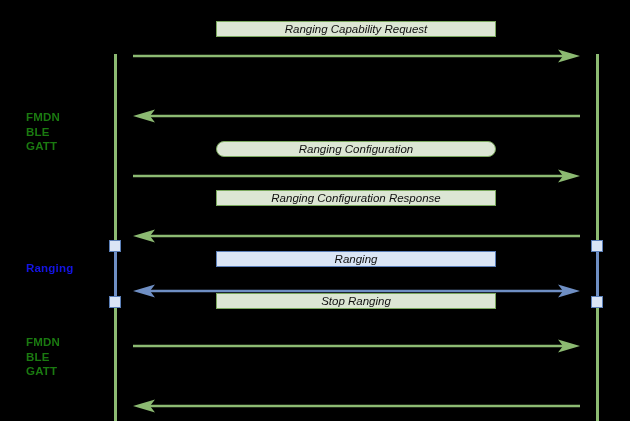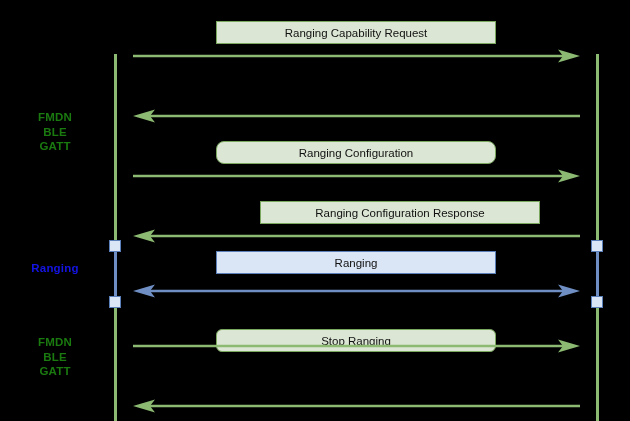--- a/index.html
+++ b/index.html
@@ -36,42 +36,43 @@
     width: 12px;
     height: 12px;
     background: #dae5f5;
     border: 1px solid #5b7fb8;
     box-sizing: border-box;
   }
 
   
   .phase-label {
     position: absolute;
-    text-align: center;
+    text-align: left;
     line-height: 1.28;
     font-weight: bold;
     font-size: 11.5px;
     letter-spacing: 0.2px;
     white-space: pre-line;
   }
   .phase-label.green { color: #1a7a10; }
   .phase-label.blue  { color: #1414e6; }
 
   
   .msg-box {
     position: absolute;
     left: 216px;
     width: 280px;
-    height: 23px;
+    height: 16px;
     box-sizing: border-box;
     display: flex;
     align-items: center;
     justify-content: center;
     font-size: 11.5px;
     color: #111111;
+    font-style: italic;
   }
   .msg-box.green {
     background: #dce6d4;
     border: 1px solid #7aa85e;
   }
   .msg-box.blue {
     background: #dae5f5;
     border: 1px solid #5b7fb8;
   }
 
@@ -100,23 +101,23 @@
   <div class="phase-label green" style="left:26px; top:110px; width:58px;">FMDN
 BLE
 GATT</div>
   <div class="phase-label blue" style="left:26px; top:261px; width:58px;">Ranging</div>
   <div class="phase-label green" style="left:26px; top:335px; width:58px;">FMDN
 BLE
 GATT</div>
 
   <div class="msg-box green" style="top:21px;">Ranging Capability Request</div>
   <div class="msg-box green" style="top:141px;border-radius:8px;">Ranging Configuration</div>
-  <div class="msg-box green" style="top:201px;margin-left:44px;">Ranging Configuration Response</div>
+  <div class="msg-box green" style="top:190px;">Ranging Configuration Response</div>
   <div class="msg-box blue" style="top:251px;">Ranging</div>
-  <div class="msg-box green" style="top:329px;border-radius:6px;">Stop Ranging</div>
+  <div class="msg-box green" style="top:293px;">Stop Ranging</div>
 
   <div class="arrow" style="left:133px; top:49px; width:447px;">
     <svg width="447" height="14" viewBox="0 0 447 14">
       <line x1="0" y1="7" x2="432" y2="7" stroke="#8cba72" stroke-width="2.4"></line>
       <polygon points="447,7 425,0.5 430,7 425,13.5" fill="#8cba72"></polygon>
     </svg>
   </div>
 
   <div class="arrow" style="left:133px; top:109px; width:447px;">
     <svg width="447" height="14" viewBox="0 0 447 14">

